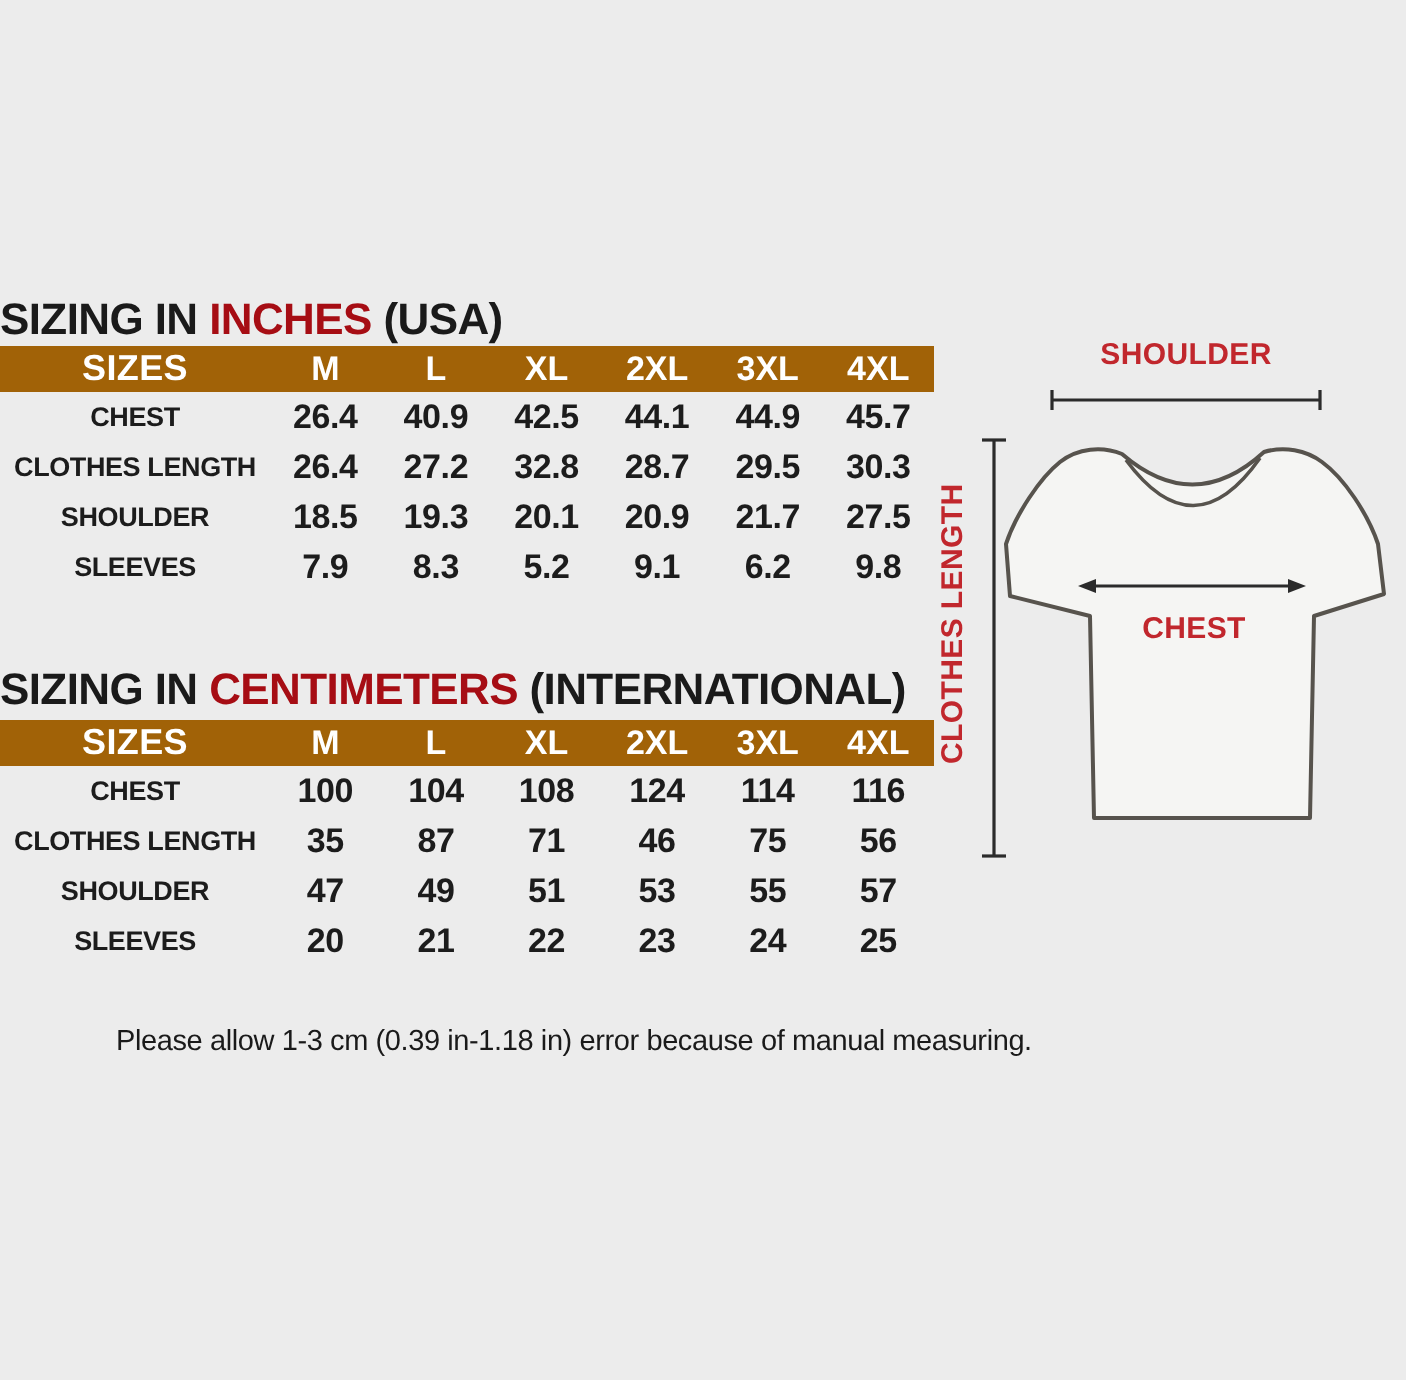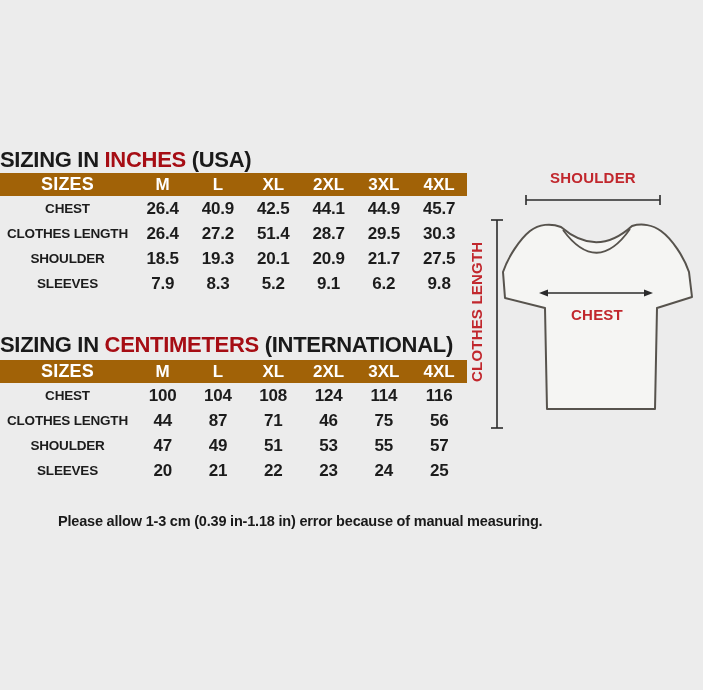--- a/index.html
+++ b/index.html
@@ -57,21 +57,21 @@
     writing-mode:vertical-rl;
     transform:rotate(180deg);
     height:150px;
     line-height:20px;
     text-align:center;
   }
   
   .note{
     left:58px;top:513px;
     font-size:14.5px;
-    font-weight:bold;
+    font-weight:normal;
     letter-spacing:-0.2px;
     color:#1a1a1a;
   }
 </style>
 </head>
 <body>
 
 <div class="abs sec-title" style="top:147px;"><span>SIZING IN </span><span class="hl">INCHES</span><span> (USA)</span></div>
 
 <div class="abs size-table" style="top:173px;">
@@ -90,21 +90,21 @@
     <div>40.9</div>
     <div>42.5</div>
     <div>44.1</div>
     <div>44.9</div>
     <div>45.7</div>
   </div>
   <div class="trow">
     <div class="c0">CLOTHES LENGTH</div>
     <div>26.4</div>
     <div>27.2</div>
-    <div>51.4</div>
+    <div>32.8</div>
     <div>28.7</div>
     <div>29.5</div>
     <div>30.3</div>
   </div>
   <div class="trow">
     <div class="c0">SHOULDER</div>
     <div>18.5</div>
     <div>19.3</div>
     <div>20.1</div>
     <div>20.9</div>
@@ -138,21 +138,21 @@
     <div class="c0">CHEST</div>
     <div>100</div>
     <div>104</div>
     <div>108</div>
     <div>124</div>
     <div>114</div>
     <div>116</div>
   </div>
   <div class="trow">
     <div class="c0">CLOTHES LENGTH</div>
-    <div>44</div>
+    <div>35</div>
     <div>87</div>
     <div>71</div>
     <div>46</div>
     <div>75</div>
     <div>56</div>
   </div>
   <div class="trow">
     <div class="c0">SHOULDER</div>
     <div>47</div>
     <div>49</div>

